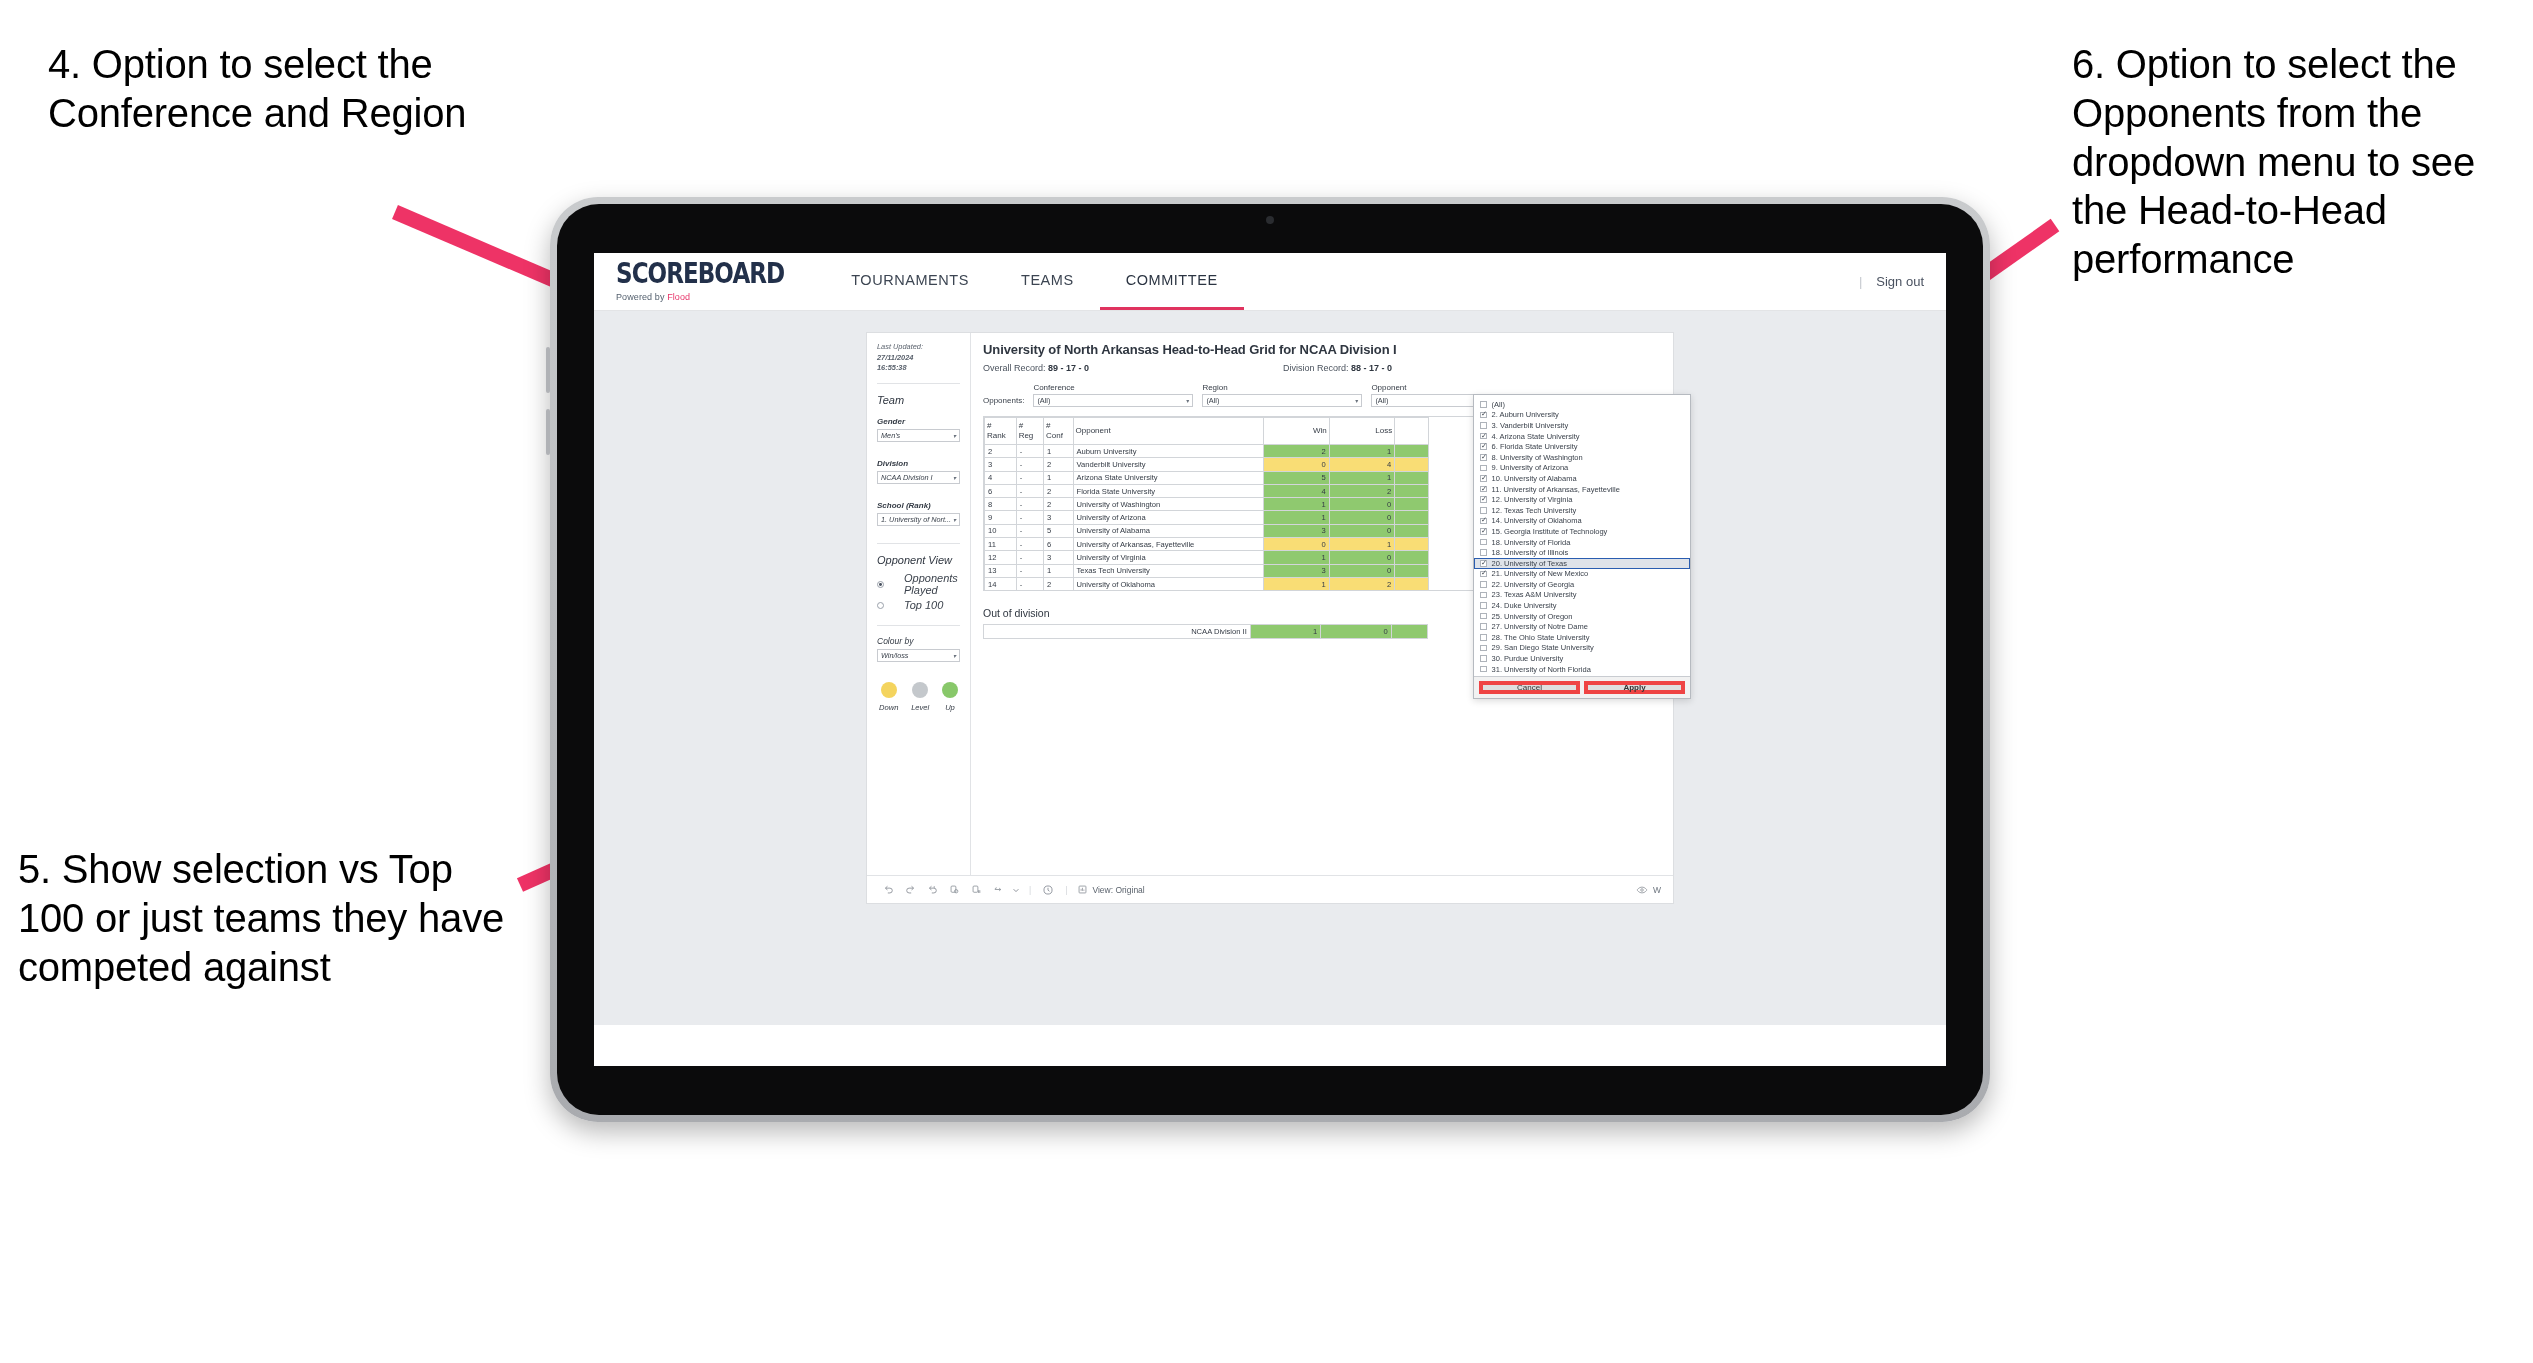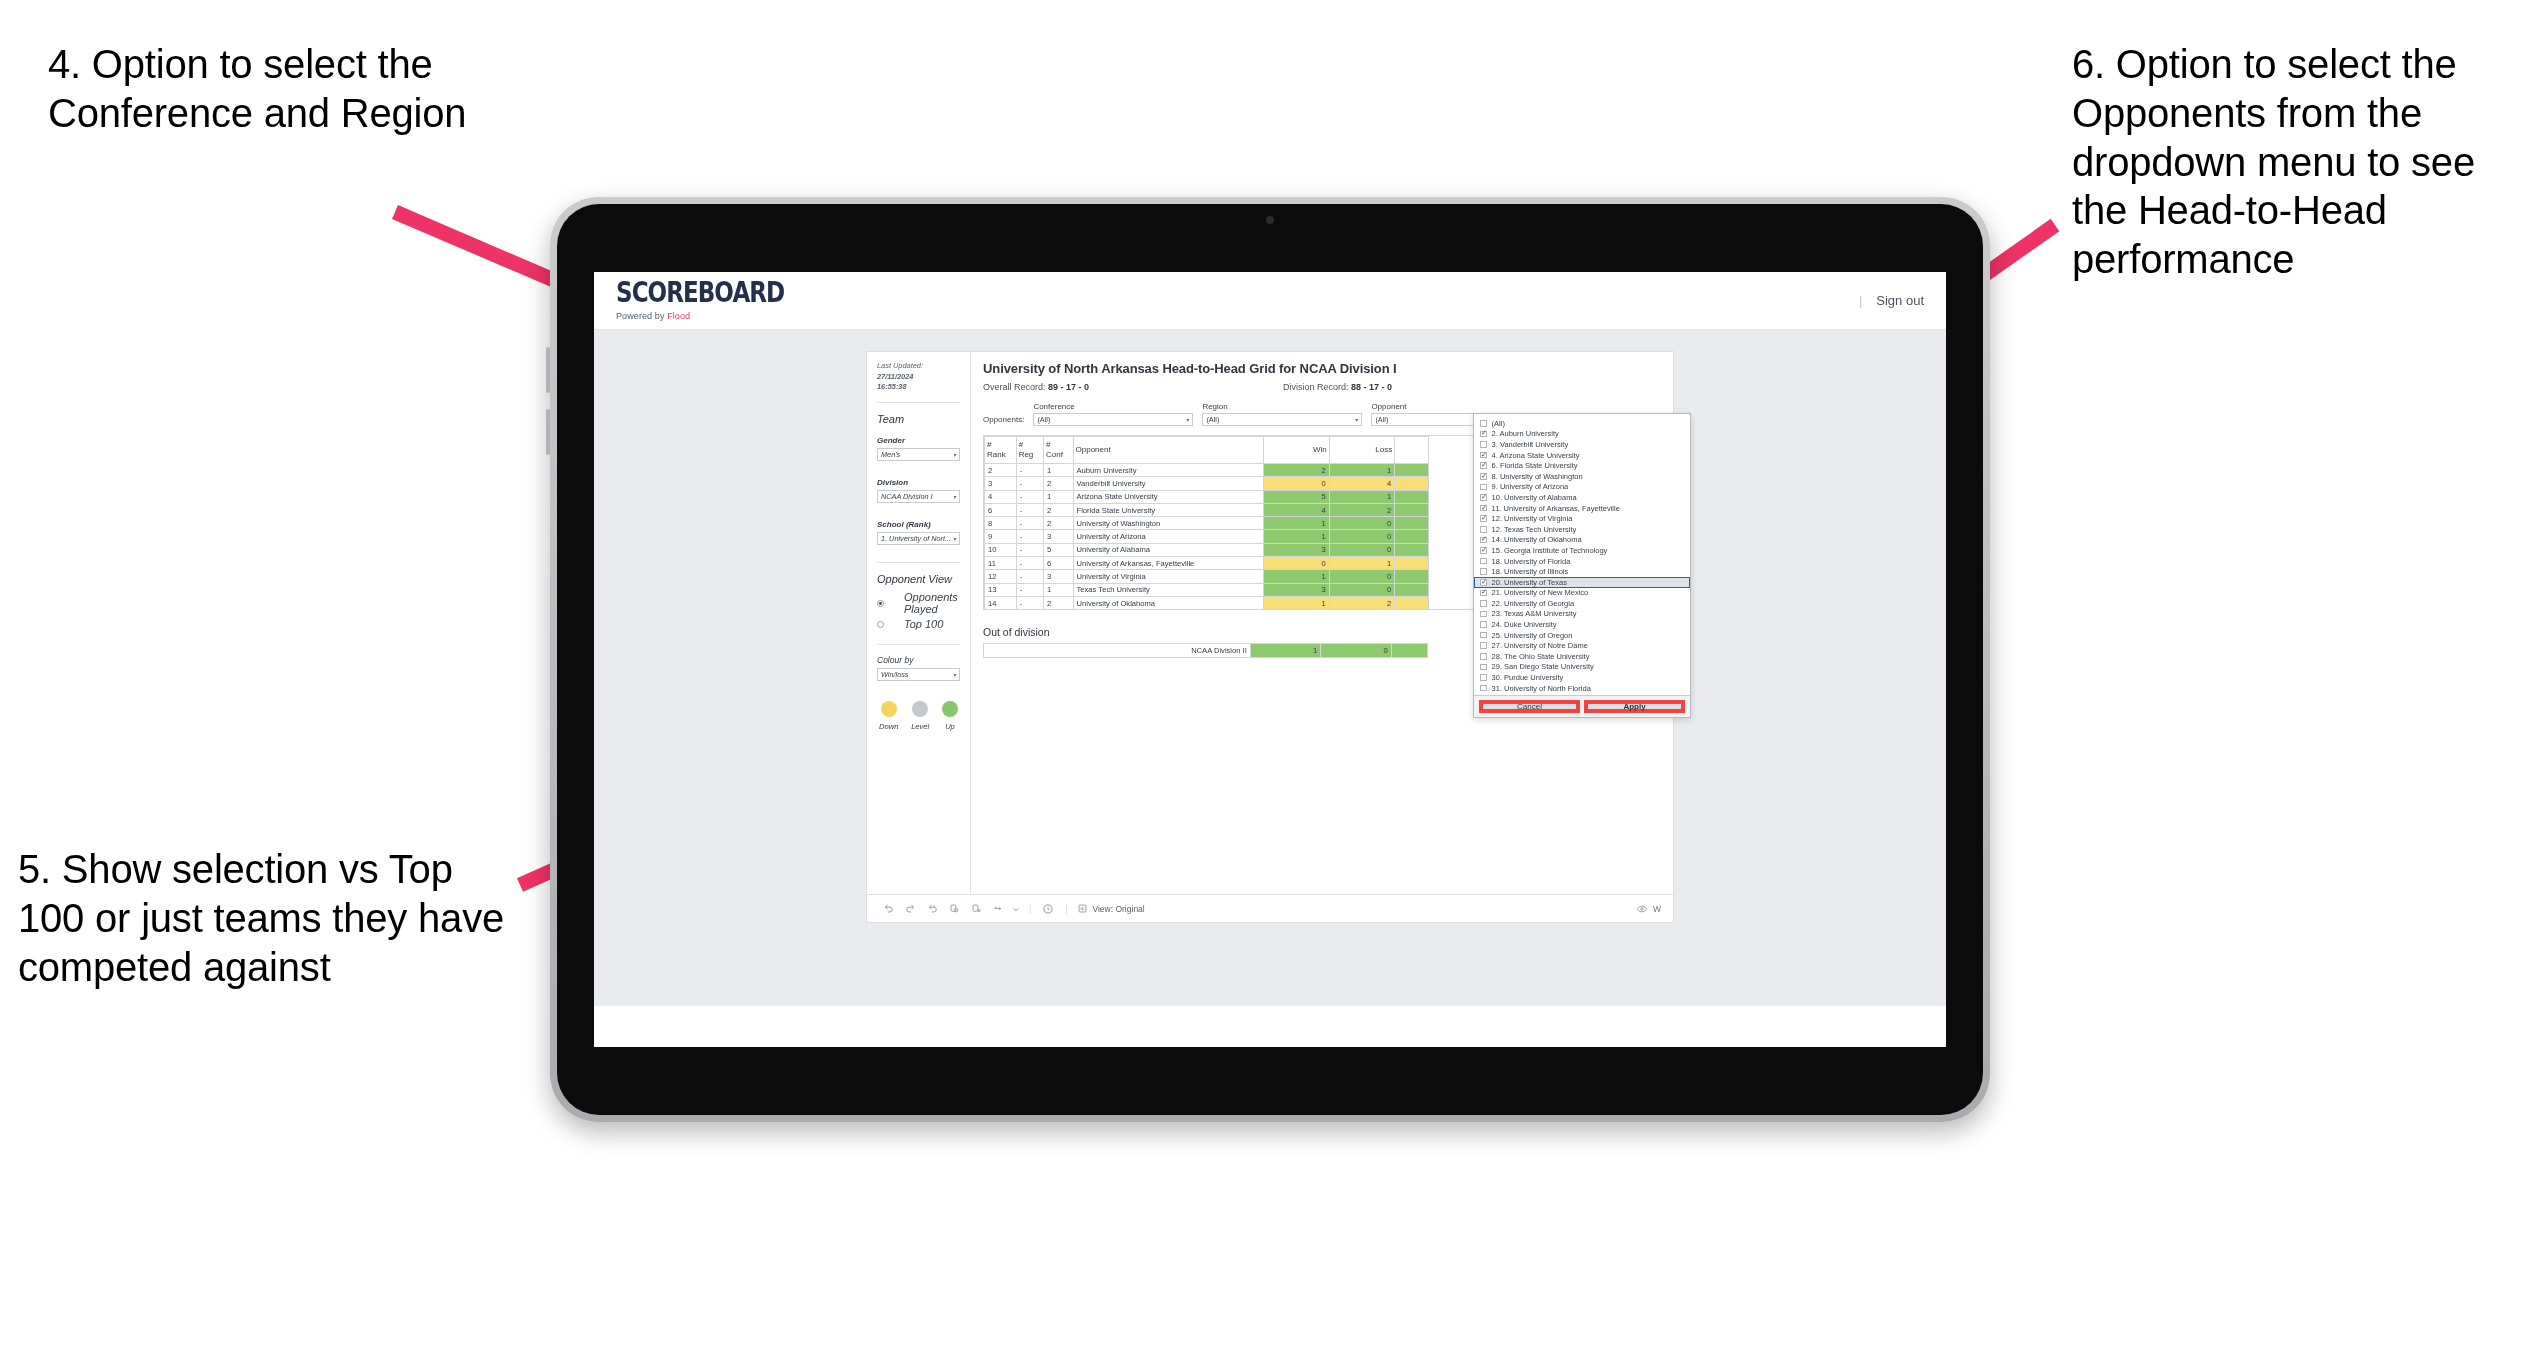--- a/index.html
+++ b/index.html
@@ -36,21 +36,21 @@
     width:1440px; height:925px;
     border-radius:48px;
     background:linear-gradient(180deg,#c9cbcd 0%, #b9bbbe 50%, #a9abaf 100%);
     padding:7px;
     box-shadow:0 10px 26px rgba(0,0,0,0.28);
   }
   #tablet-inner {
     width:100%; height:100%;
     border-radius:42px;
     background:#0b0b0c;
-    padding:68px 37px;
+    padding:49px 37px;
   }
   #screen {
     width:100%; height:100%;
     background:#ffffff;
     overflow:hidden;
     position:relative;
   }
   #camera {
     position:absolute; left:50%; top:19px; transform:translateX(-50%);
     width:8px; height:8px; border-radius:50%;
@@ -261,20 +261,25 @@
   <div id="tablet-inner">
     <div id="camera"></div>
     <div id="screen">
 
       <div id="app-header">
         <div id="logo-block">
           <div id="logo-text">SCOREBOARD</div>
           <div id="logo-sub">
             <span>Powered by </span><span class="brand">Flood</span>
           </div>
+        </div>
+        <div class="topnav">
+          <div class="topnav-item">TOURNAMENTS</div>
+          <div class="topnav-item">TEAMS</div>
+          <div class="topnav-item active">COMMITTEE</div>
         </div>
         <div id="topnav-right">
           <span class="sep">|</span>
           <span id="signout">Sign out</span>
         </div>
       </div>
 
 
       <div id="workspace">
         <div id="viz">

